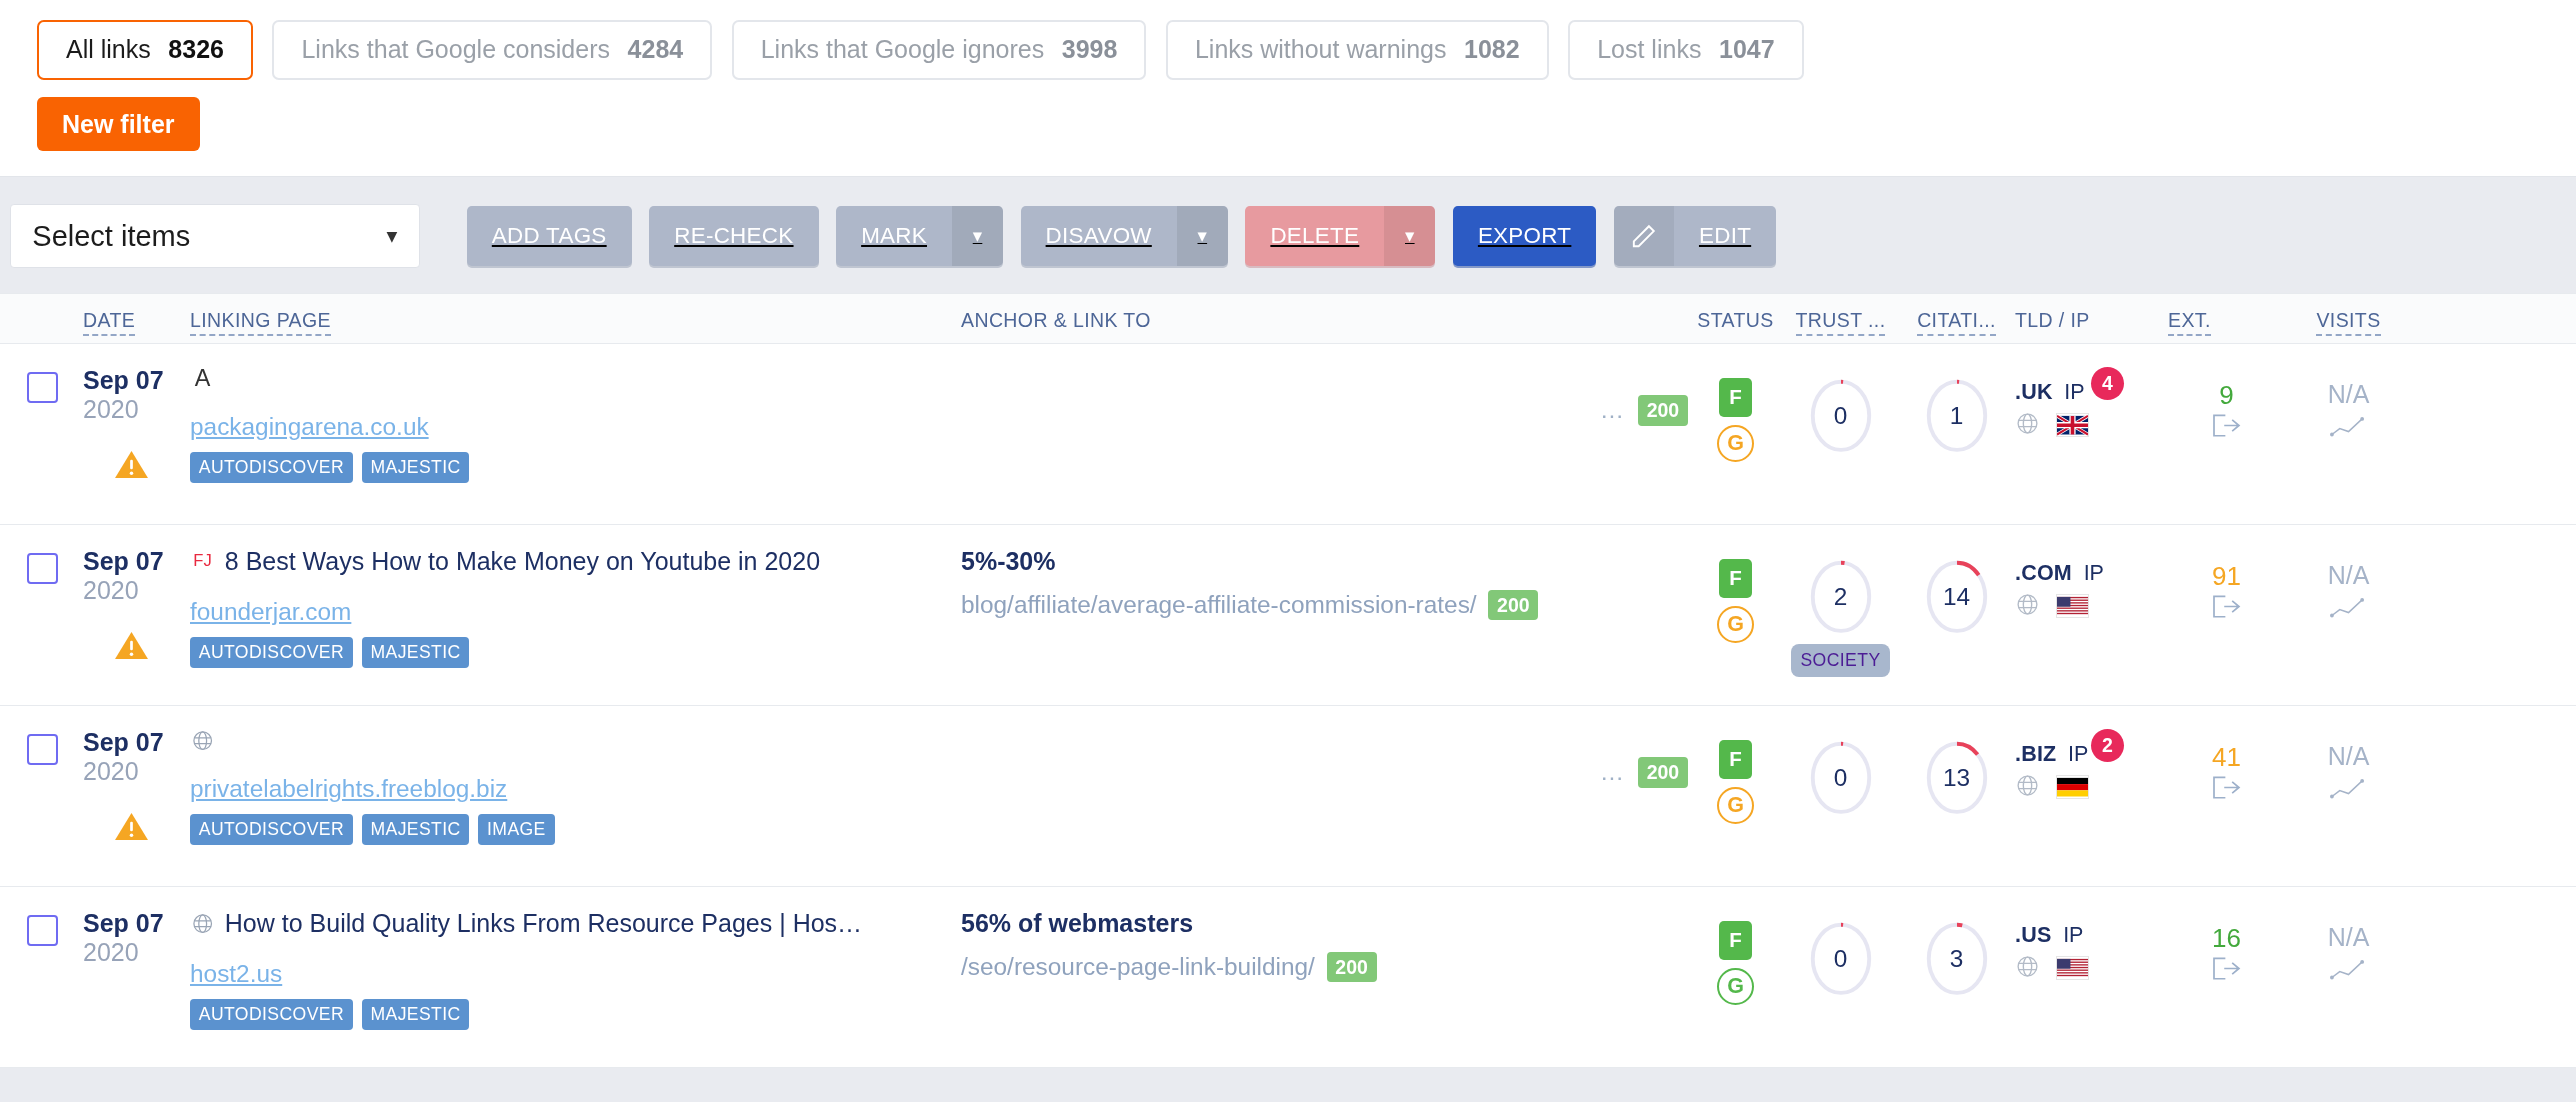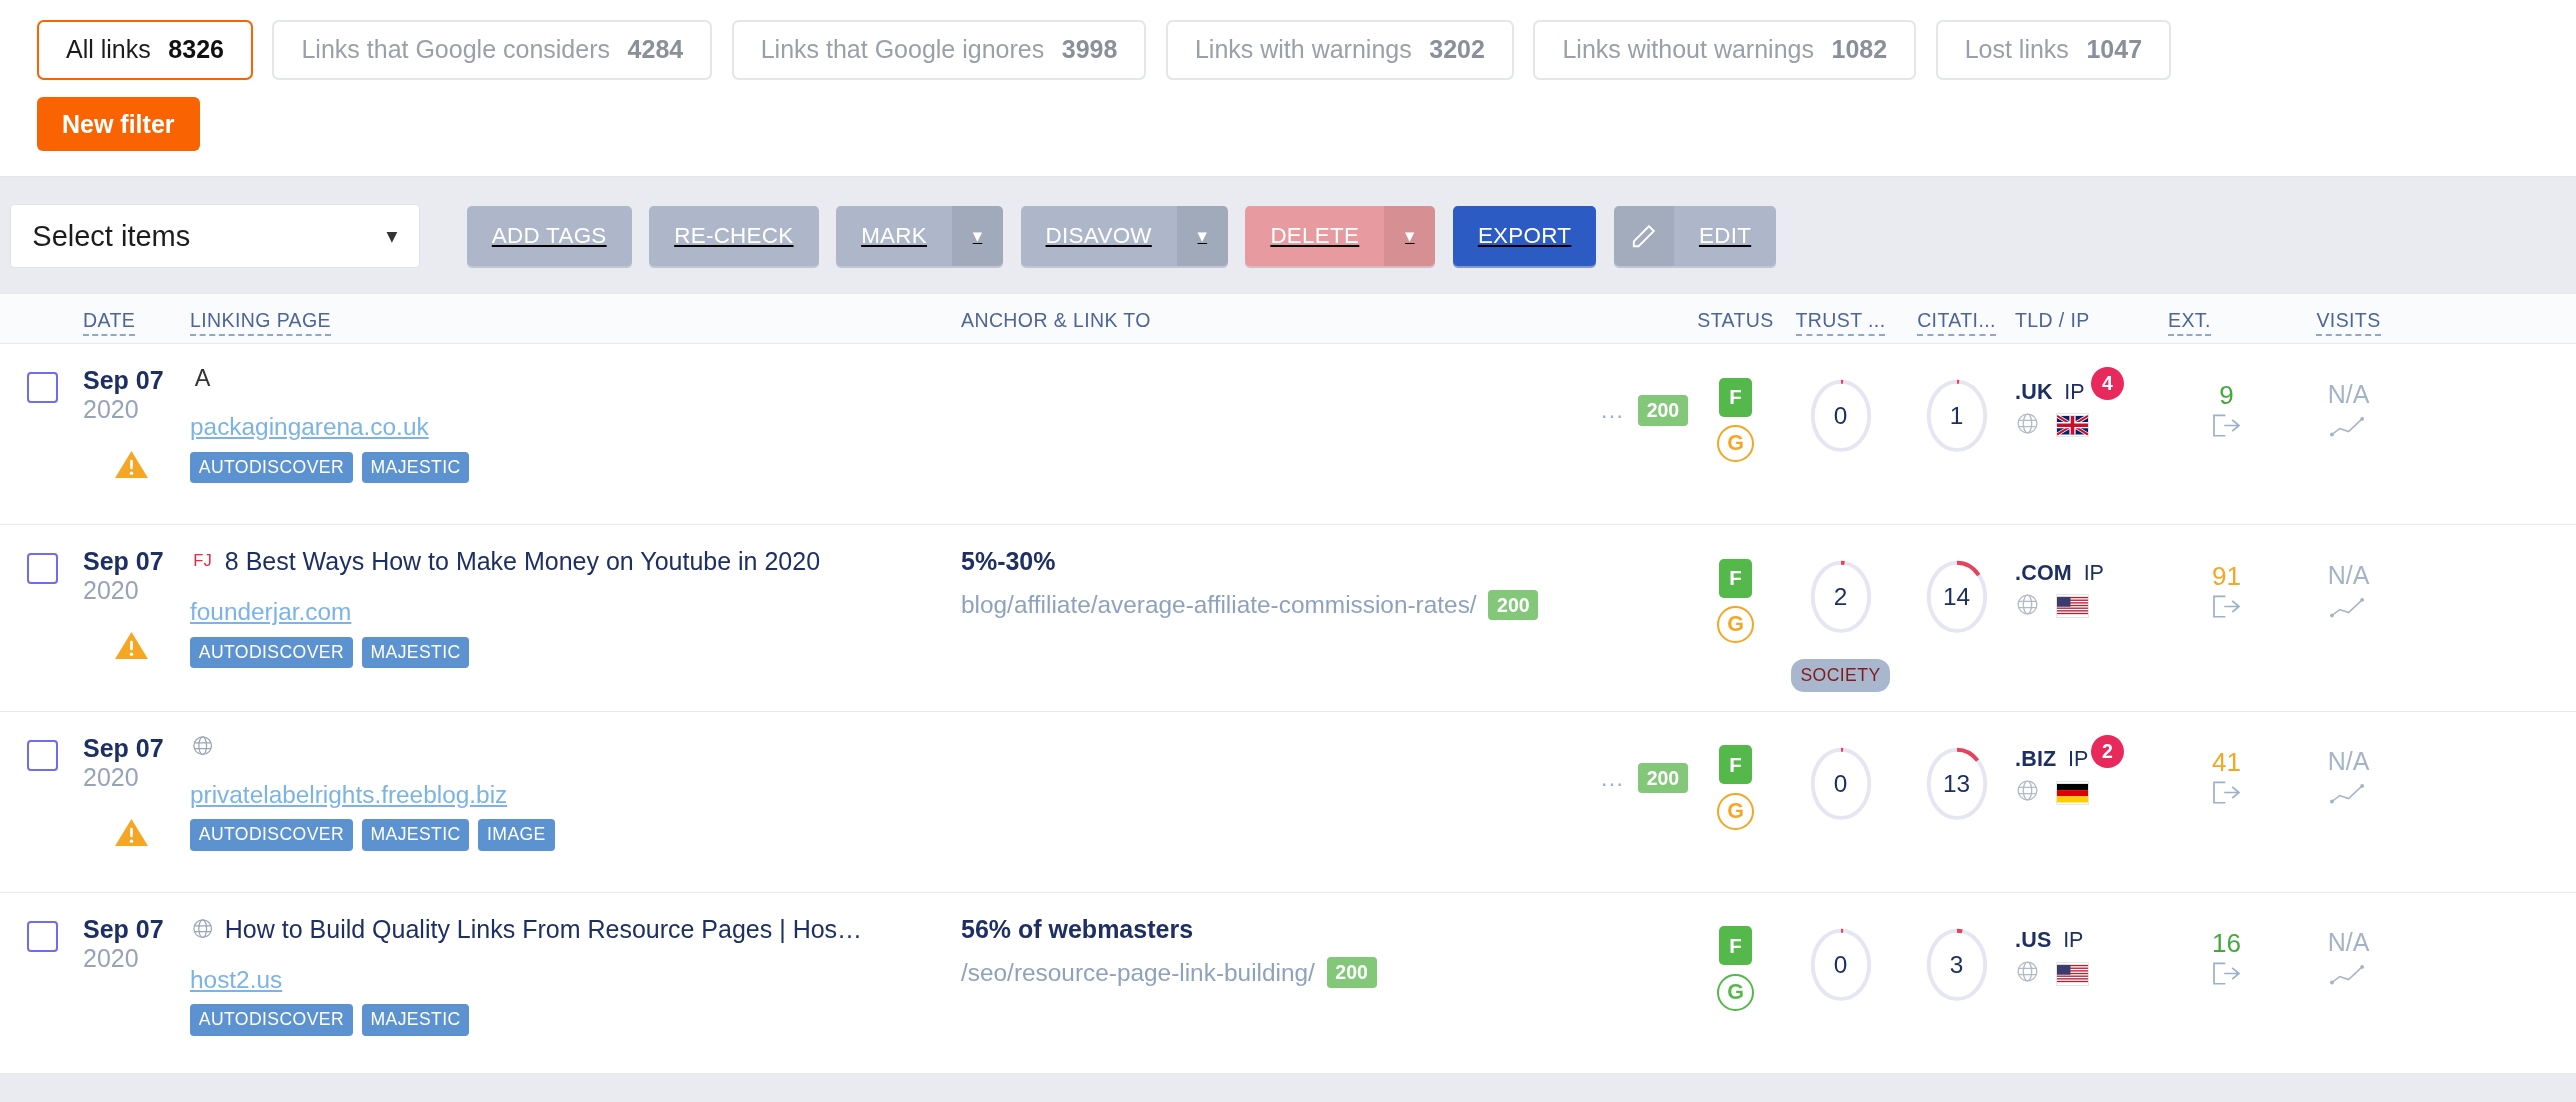--- a/index.html
+++ b/index.html
@@ -207,23 +207,23 @@
 
   .donut-wrap { display: flex; flex-direction: column; align-items: center; padding-top: 5.9px; }
   .donut { position: relative; width: 74px; height: 88px; }
   .donut svg { position: absolute; inset: 0; }
   .donut .val {
     position: absolute; inset: 0;
     display: flex; align-items: center; justify-content: center;
     font-size: 24.4px; color: #1d2f63; font-weight: 400;
   }
   .cat-tag {
-    margin-top: 18px;
-    background: #a8b7cd; color: #7f1d1d; font-size: 17.6px;
-    padding: 5.9px 9.8px; border-radius: 13px; letter-spacing: 0.4px;
+    margin-top: 3px;
+    background: #a8b7cd; color: #4c1d95; font-size: 17.6px;
+    padding: 5.9px 9.8px; border-radius: 8px; letter-spacing: 0.4px;
     cursor: pointer;
   }
 
   .tld-cell { padding-top: 13.7px; }
   .tld-line { display: flex; align-items: center; gap: 11.7px; position: relative; }
   .tld-text { font-size: 21.5px; color: #1d2f63; font-weight: 700; letter-spacing: 0.2px; }
   .ip-text  { font-size: 21.5px; color: #1d2f63; font-weight: 400; }
   .ip-badge {
     position: absolute; top: -12.7px; left: 76px;
     min-width: 33px; height: 33px; border-radius: 16.6px;
@@ -253,24 +253,20 @@
         <span class="tab-label">All links</span>
         <span class="tab-count">8326</span>
       </div>
       <div class="filter-tab">
         <span class="tab-label">Links that Google considers</span>
         <span class="tab-count">4284</span>
       </div>
       <div class="filter-tab">
         <span class="tab-label">Links that Google ignores</span>
         <span class="tab-count">3998</span>
-      </div>
-      <div class="filter-tab">
-        <span class="tab-label">Links with warnings</span>
-        <span class="tab-count">3202</span>
       </div>
       <div class="filter-tab">
         <span class="tab-label">Links without warnings</span>
         <span class="tab-count">1082</span>
       </div>
       <div class="filter-tab">
         <span class="tab-label">Lost links</span>
         <span class="tab-count">1047</span>
       </div>
     </div>

